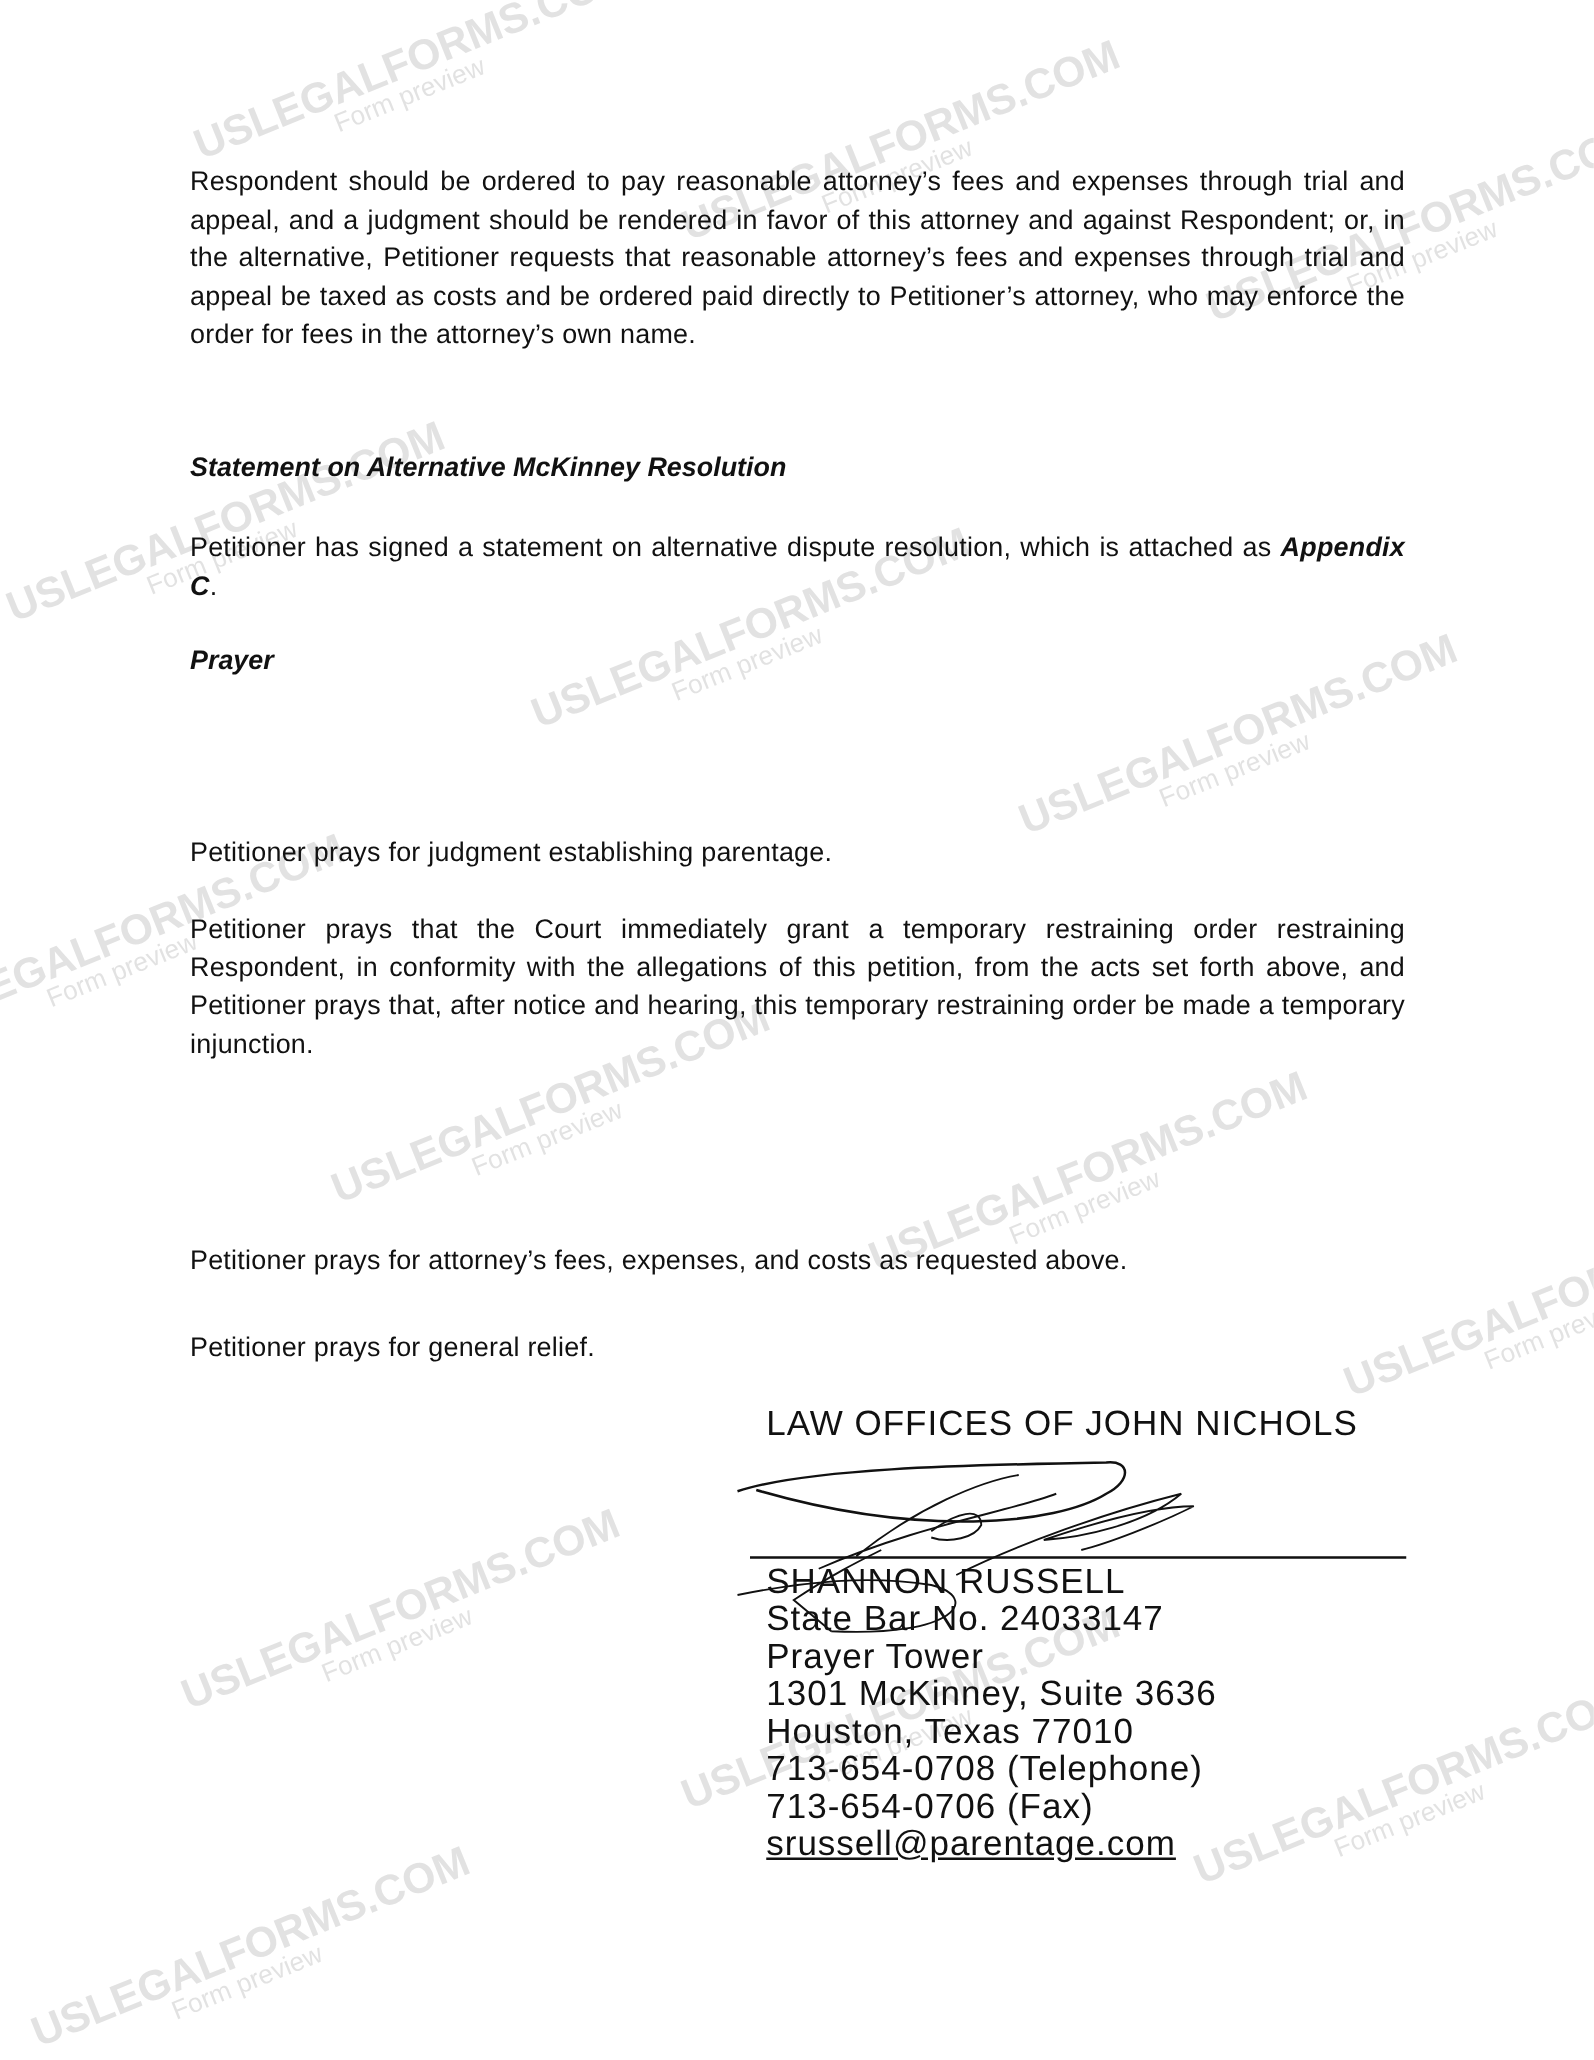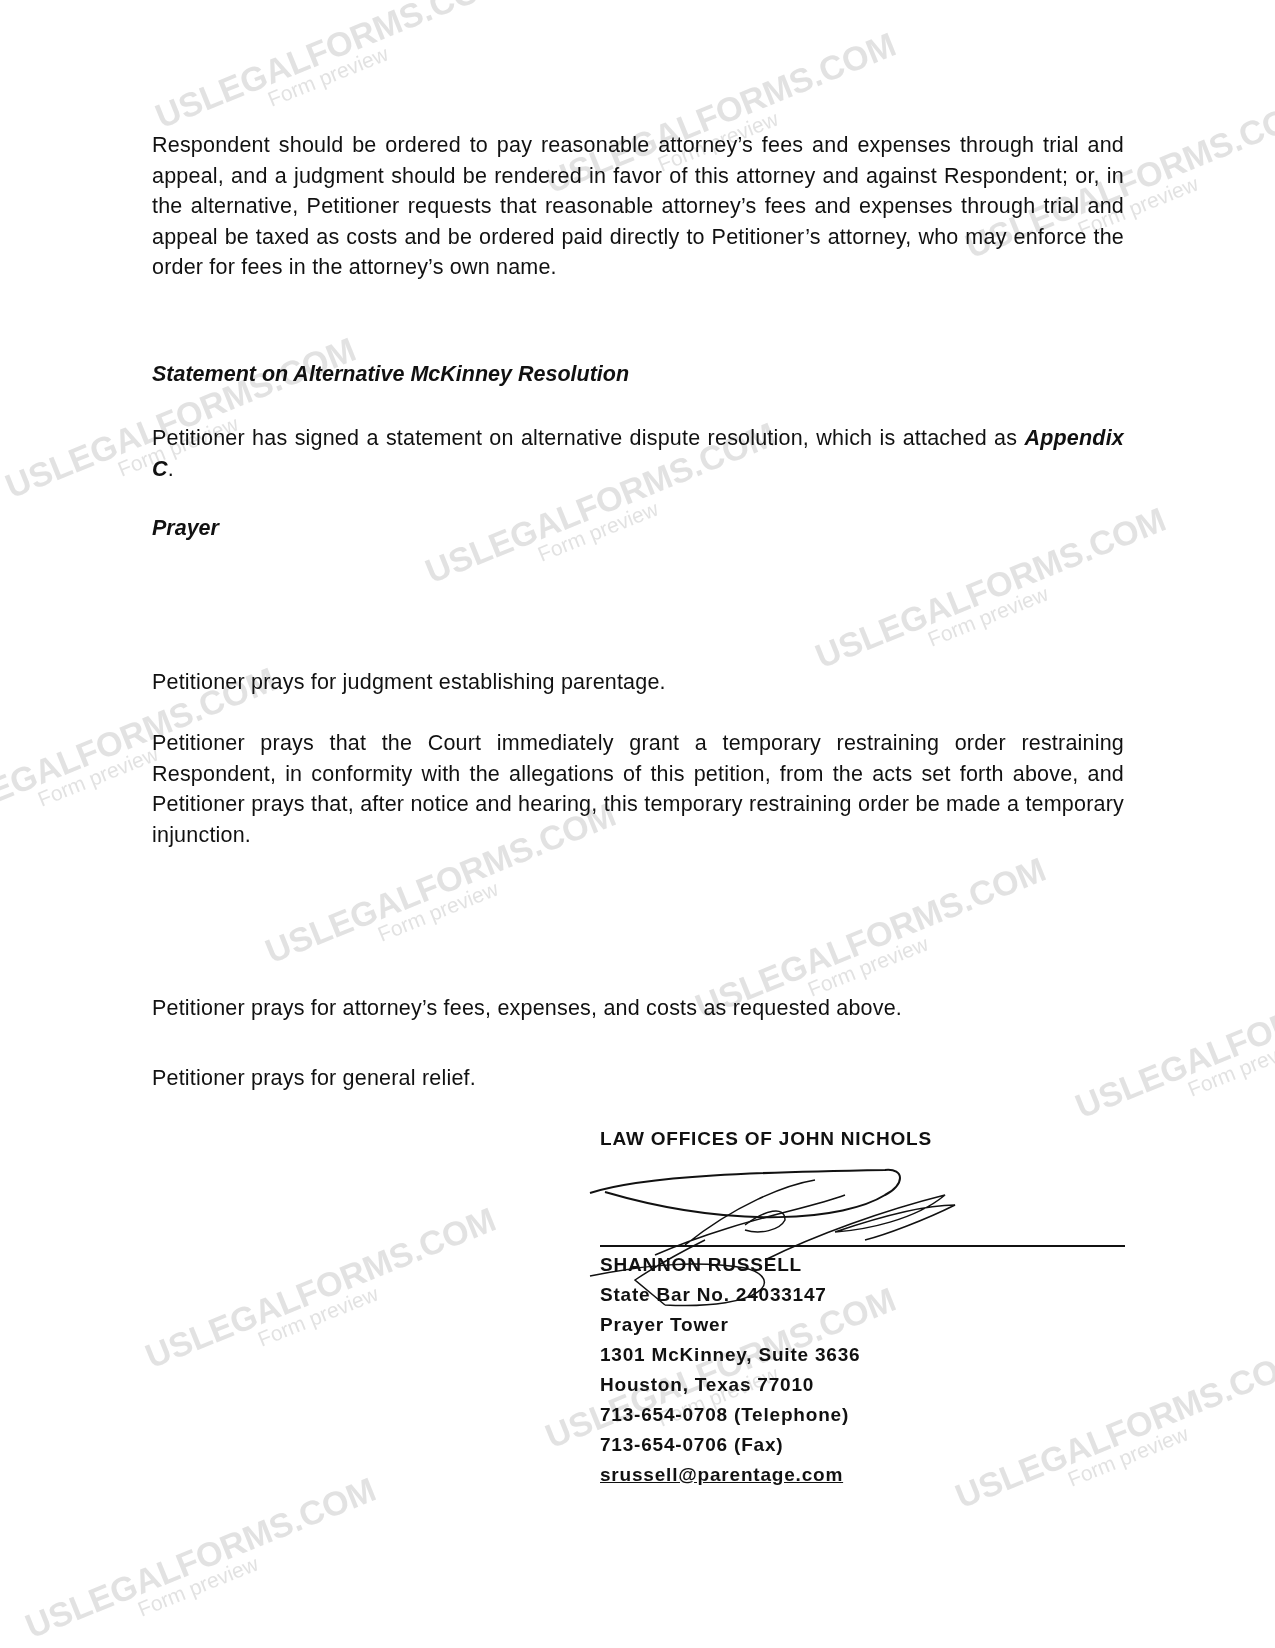--- a/index.html
+++ b/index.html
@@ -1,21 +1,21 @@
 <!DOCTYPE html>
 <html><head>
 <meta charset="utf-8">
 <style>
   html, body { margin:0; padding:0; background:#fff; }
   body { width:1275px; height:1648px; position:relative; overflow:hidden; font-family:"Liberation Sans", sans-serif; color:#111; }
   .page { position:absolute; left:0; top:0; width:1275px; height:1648px; }
   .para { position:absolute; left:152px; width:972px; font-size:21.5px; line-height:30.5px; text-align:justify; letter-spacing:0.2px; }
   .heading { position:absolute; left:152px; font-size:21.5px; font-weight:bold; font-style:italic; }
   .bi { font-weight:bold; font-style:italic; }
-  .sig { position:absolute; left:600px; font-size:19px; line-height:30.5px; letter-spacing:0.8px;font-weight:bold; }
+  .sig { position:absolute; left:613px; font-size:28px; line-height:30.5px; letter-spacing:0.8px; }
   .sigline { position:absolute; left:600px; top:1245px; width:525px; height:0; border-top:2px solid #111; }
   .email { text-decoration:underline; }
   .wm { position:absolute; color:rgba(150,150,150,0.28); font-weight:bold; transform:rotate(-22deg); transform-origin:left top; white-space:nowrap; pointer-events:none; }
   .wm .sub { display:block; font-weight:normal; font-size:0.62em; margin-left:110px; margin-top:-6px; }
 </style>
 </head>
 <body>
 
 <div class="page">
 

